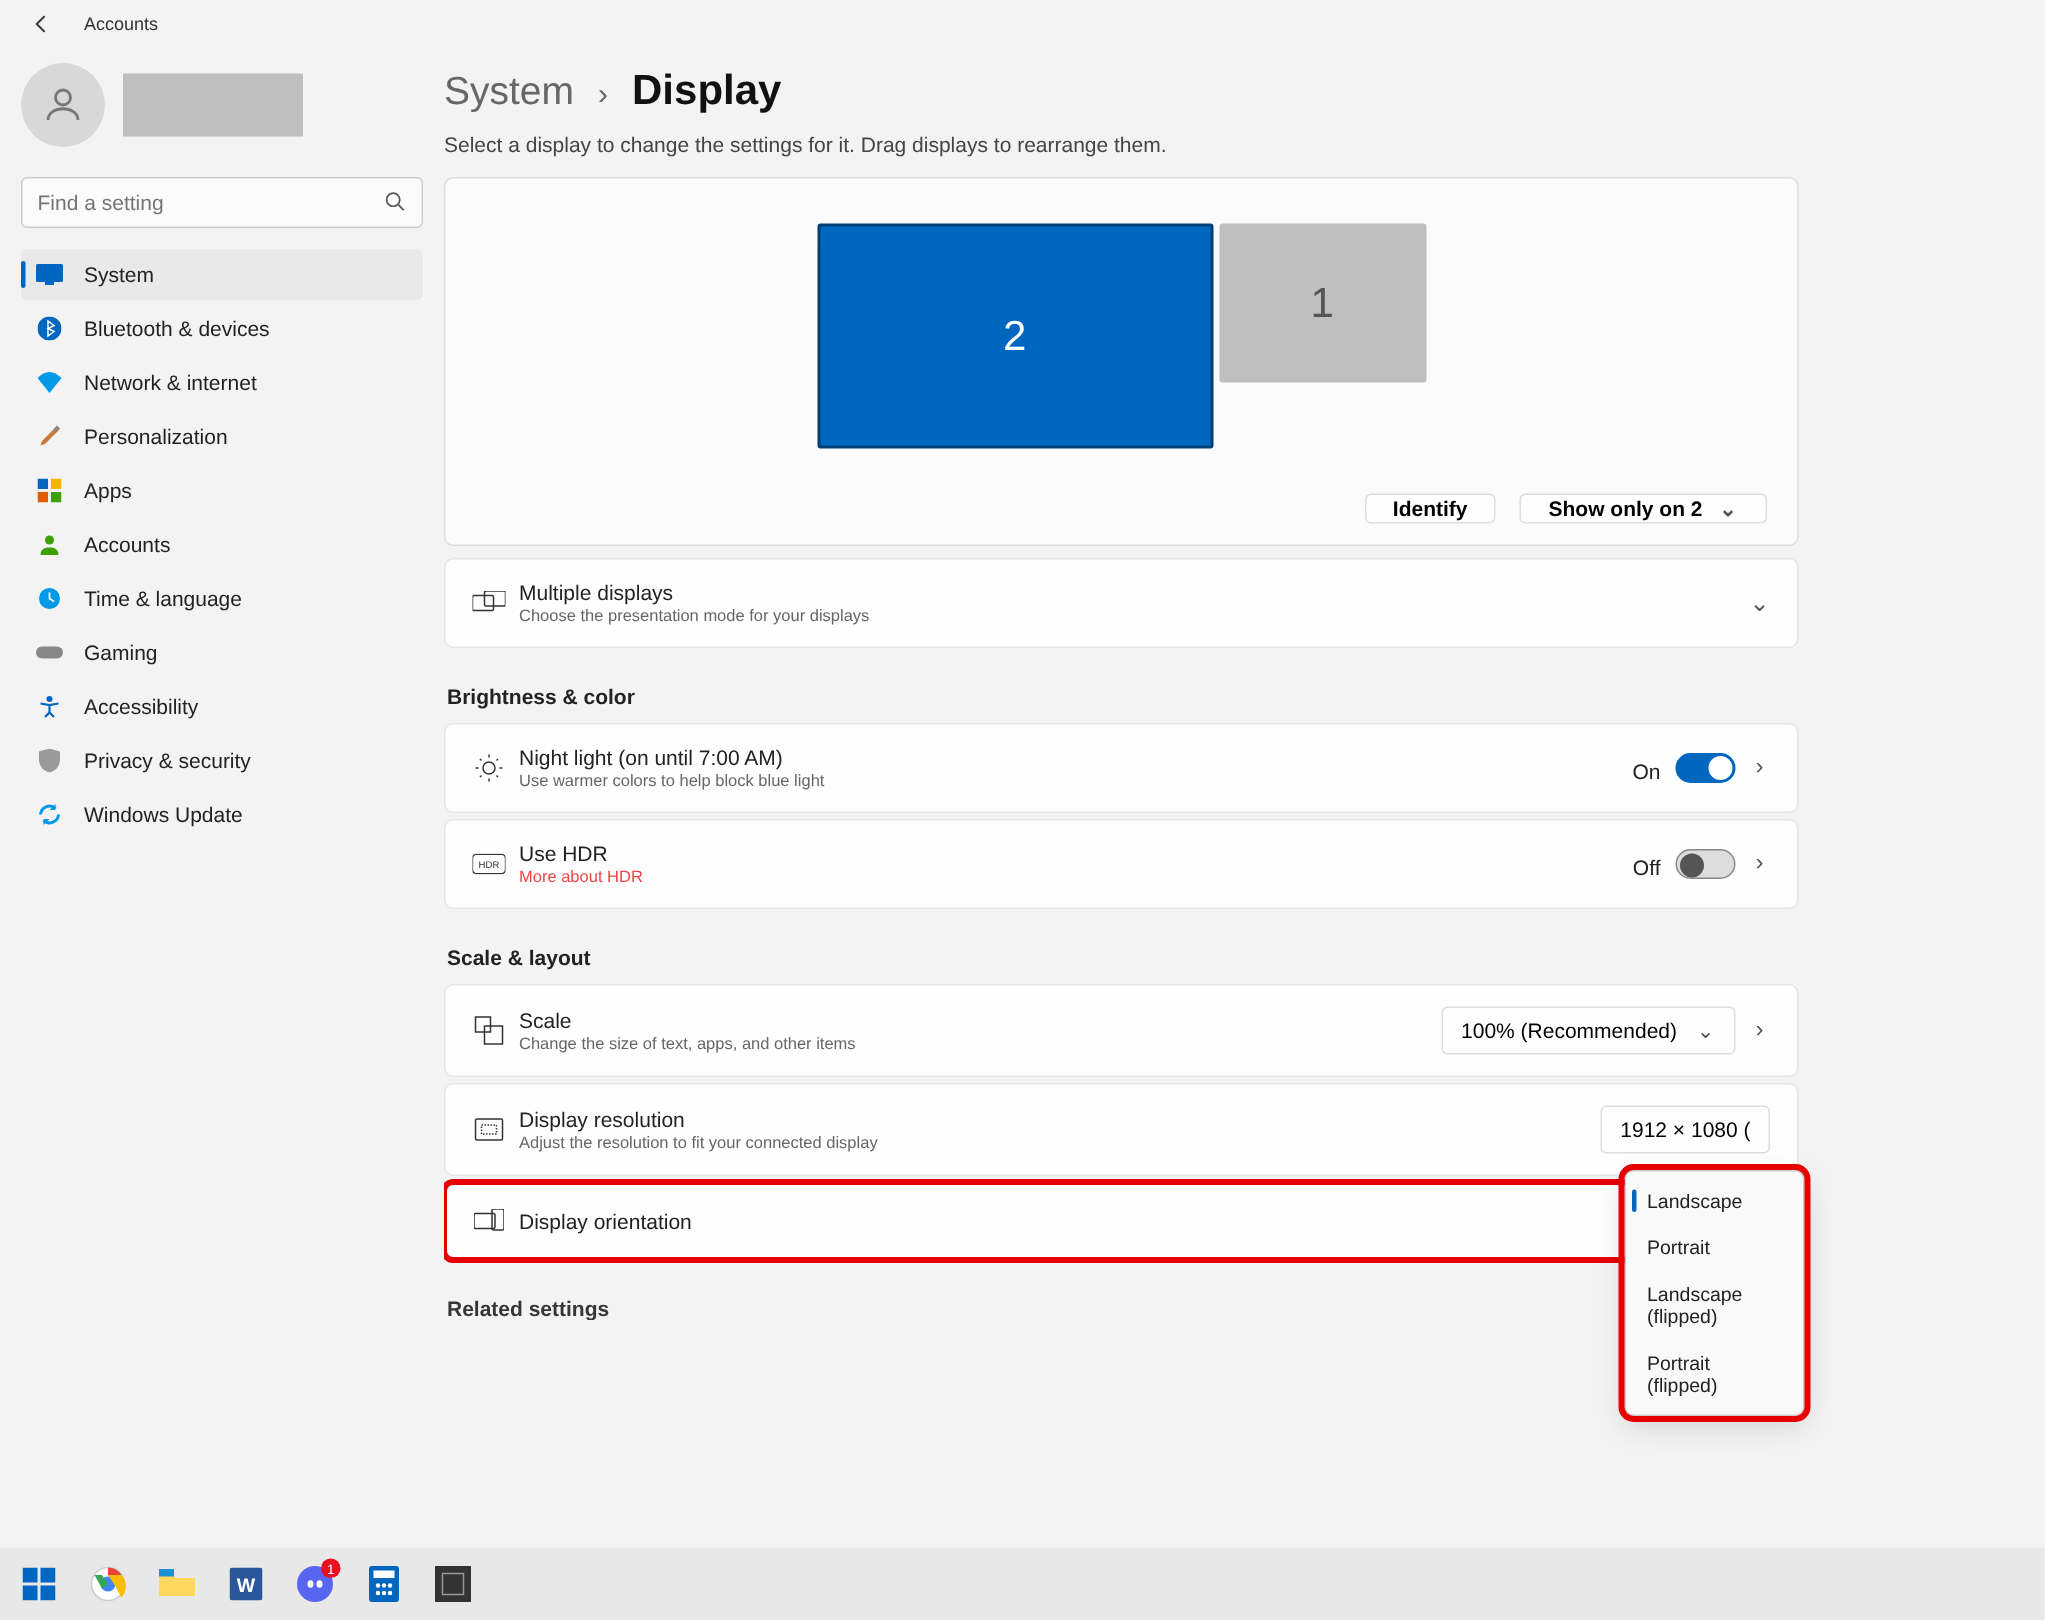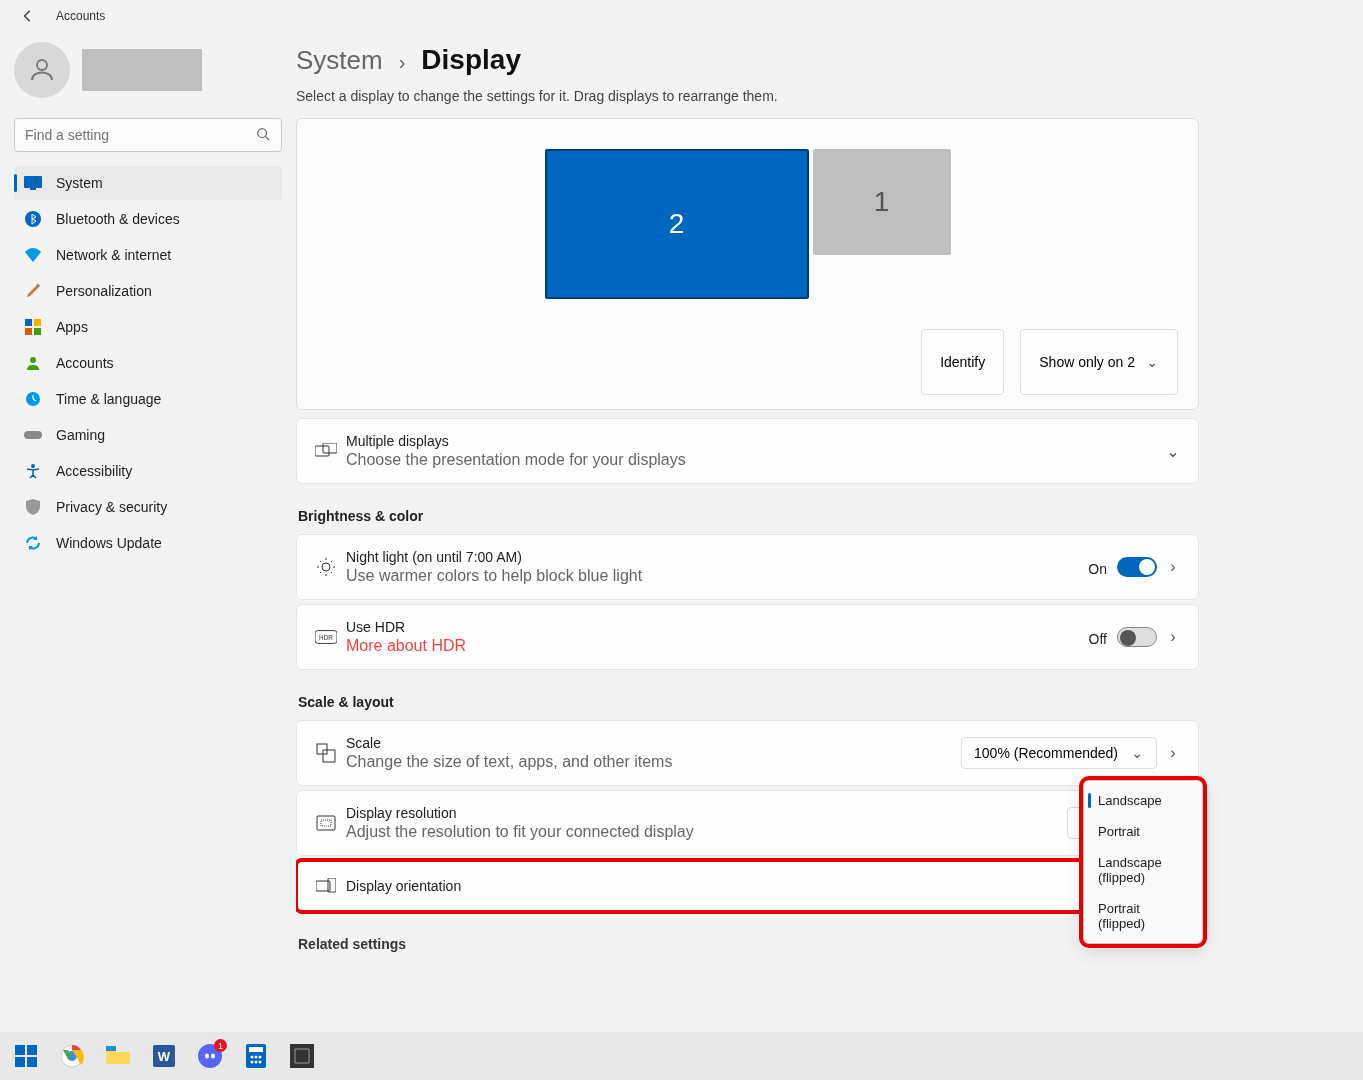--- a/index.html
+++ b/index.html
@@ -25,26 +25,26 @@
 .bc-parent { font-size: 26px; color: #666; font-weight: 500; }
 .bc-sep { font-size: 20px; color: #666; }
 .bc-current { font-size: 28px; font-weight: 600; color: #111; }
 .subhead { font-size: 14px; color: #444; margin-bottom: 14px; }
 .display-arrange { border: 1px solid #ddd; border-radius: 6px; background: #fbfbfb; padding: 30px 20px 14px; margin-bottom: 8px; }
 .monitors { display: flex; justify-content: center; align-items: flex-start; gap: 4px; padding-bottom: 30px; }
 .monitor { display: flex; align-items: center; justify-content: center; font-size: 28px; font-weight: 400; border-radius: 2px; }
 .monitor.primary { width: 264px; height: 150px; background: #0067c0; color: #fff; border: 2px solid #003e73; }
 .monitor.secondary { width: 138px; height: 106px; background: #bfbfbf; color: #555; }
 .arrange-actions { display: flex; justify-content: flex-end; gap: 16px; }
-.btn { padding: 24px 18px; background: #fefefe; border: 1px solid #ddd; border-radius: 4px; font-size: 14px; cursor: pointer; display: inline-flex; align-items: center; gap: 10px; }
+.btn { padding: 1px 18px; background: #fefefe; border: 1px solid #ddd; border-radius: 4px; font-size: 14px; cursor: pointer; display: inline-flex; align-items: center; gap: 10px; font-weight: bold; }
 .setting-card { background: #fefefe; border: 1px solid #e5e5e5; border-radius: 6px; padding: 14px 18px; display: flex; align-items: center; gap: 9px; margin-bottom: 4px; }
 .setting-icon { width: 22px; height: 22px; display: flex; align-items: center; justify-content: center; color: #333; }
 .setting-text { flex: 1; }
 .setting-title { font-size: 14px; color: #222; }
-.setting-sub { font-size: 16px; color: #666; margin-top: 2px; }
+.setting-sub { font-size: 11px; color: #666; margin-top: 2px; }
 .setting-sub.link { color: #ef4444; cursor: pointer; }
 .section-heading { font-size: 14px; font-weight: 600; color: #222; margin: 24px 0 10px 2px; }
 .toggle-group { display: flex; align-items: flex-end; gap: 10px; }
 .toggle-label { font-size: 14px; color: #222; }
 .toggle { width: 40px; height: 20px; border-radius: 10px; background: #888; position: relative; cursor: pointer; }
 .toggle.on { background: #0067c0; }
 .toggle .knob { position: absolute; top: 2px; width: 16px; height: 16px; background: #fff; border-radius: 50%; }
 .toggle.on .knob { right: 2px; }
 .toggle.off .knob { left: 2px; background: #555; }
 .toggle.off { background: #ddd; border: 1px solid #888; }

